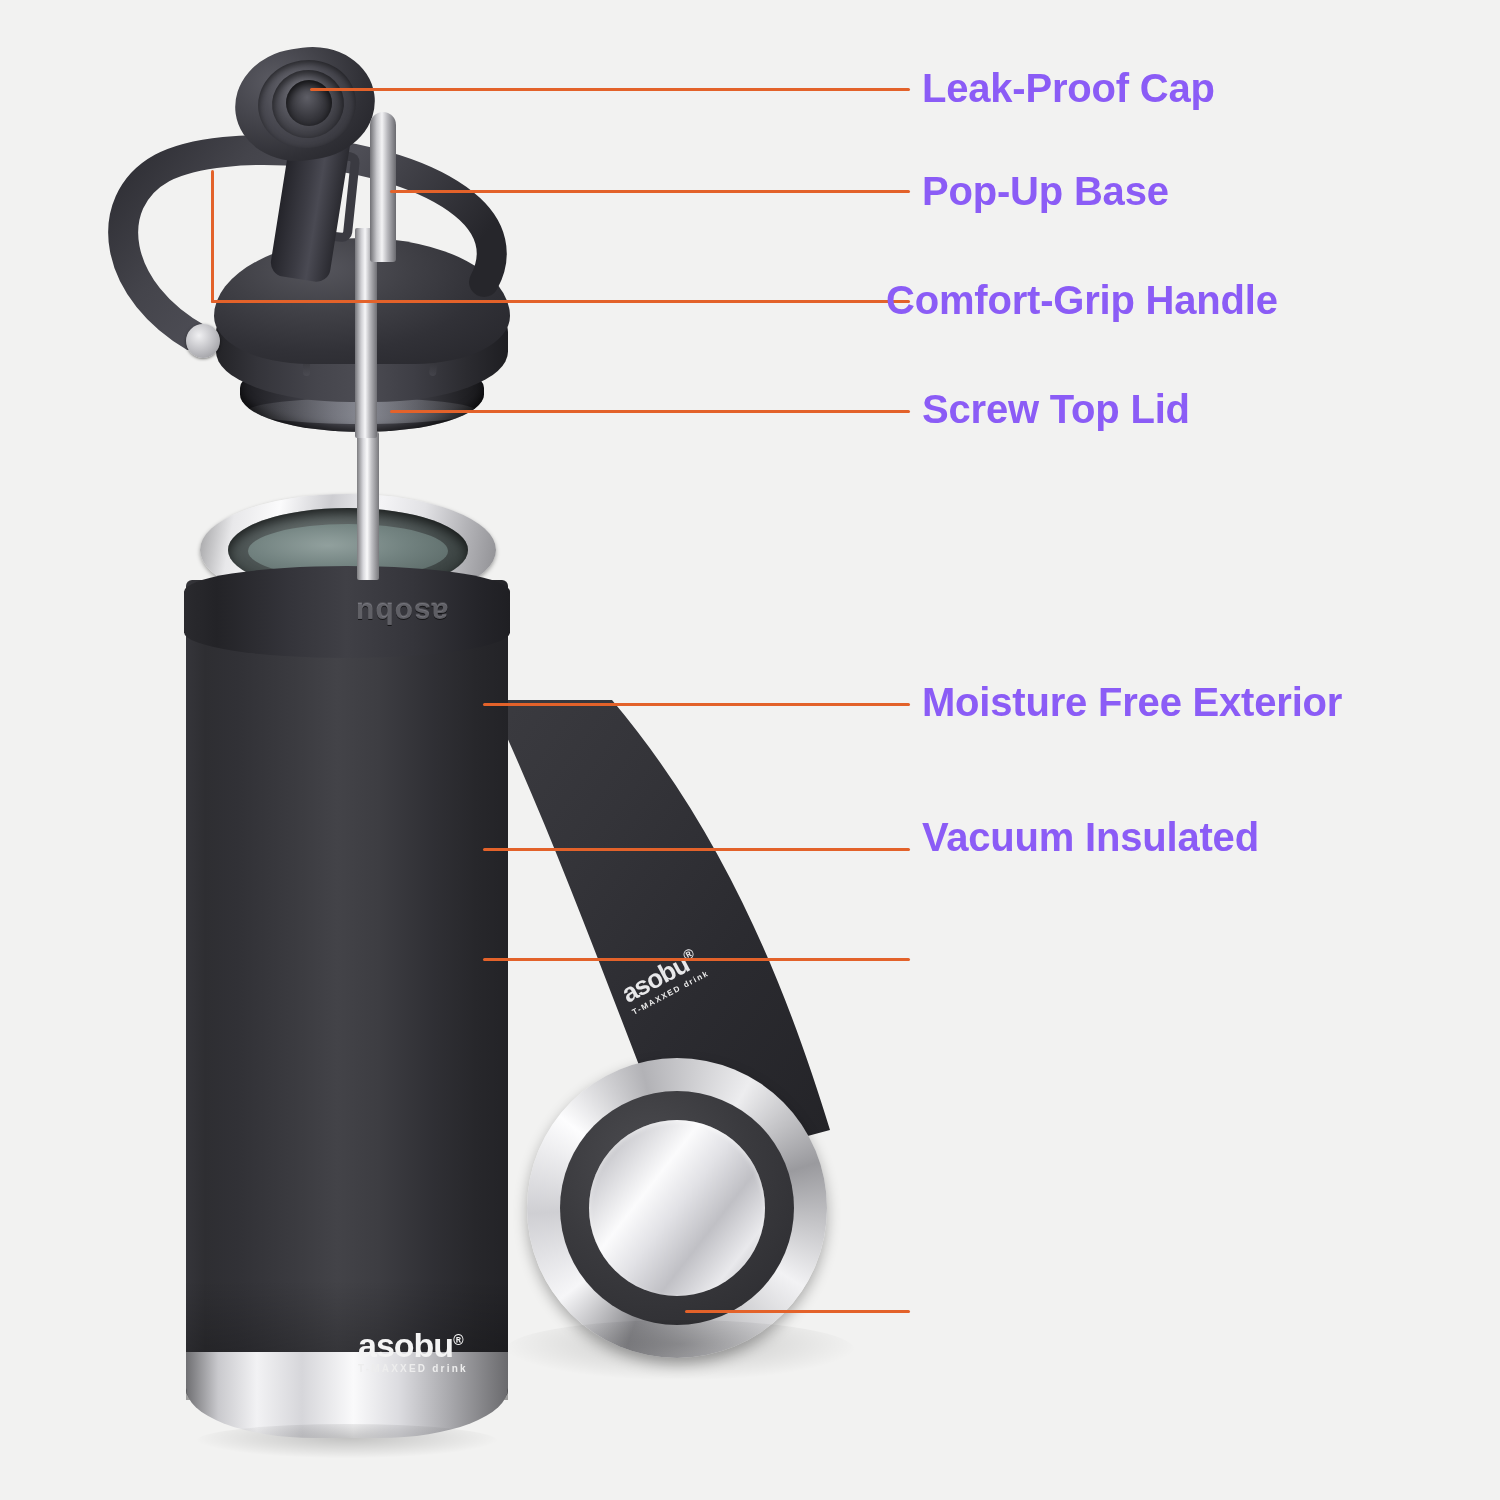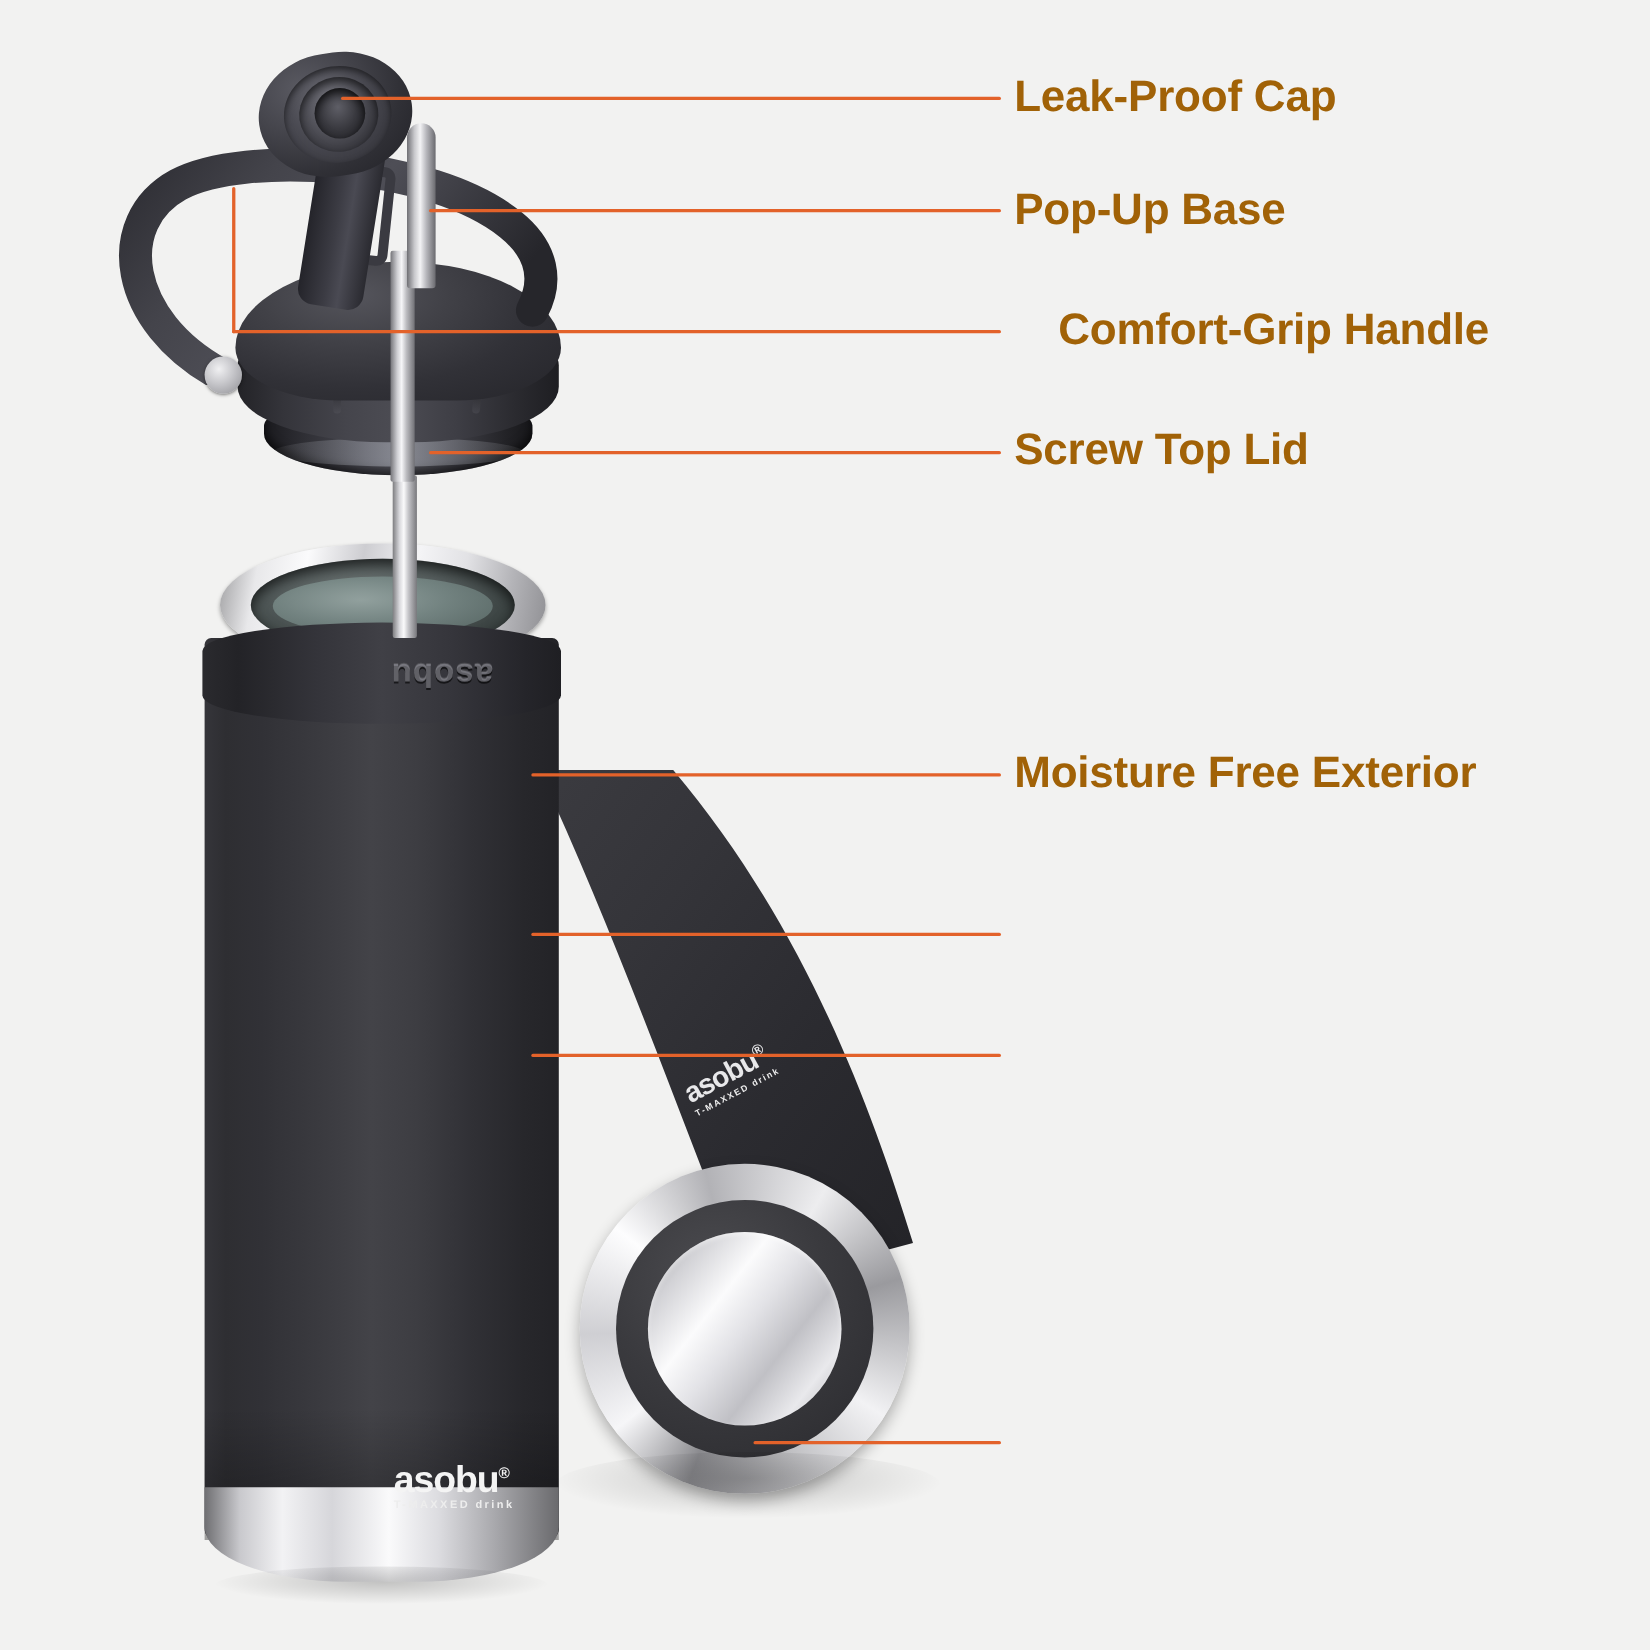--- a/index.html
+++ b/index.html
@@ -12,21 +12,21 @@
     width: 1500px;
     height: 1500px;
     background: #f2f2f1;
     overflow: hidden;
     font-family: "Liberation Sans", sans-serif;
   }
 
   
   .callout {
     position: absolute;
-    color: #a16207;
+    color: #8b5cf6;
     font-size: 40px;
     font-weight: bold;
     line-height: 1.33;
     letter-spacing: -0.2px;
     white-space: pre-line;
     user-select: none;
   }
 
   
   .leader {
@@ -481,17 +481,18 @@
   <div class="leader" style="left:211px; top:300px; width:699px;"></div>
 
   <div class="leader" style="left:390px;  top:410px;  width:520px;"></div>
   <div class="leader" style="left:483px;  top:703px;  width:427px;"></div>
   <div class="leader" style="left:483px;  top:848px;  width:427px;"></div>
   <div class="leader" style="left:483px;  top:958px;  width:427px;"></div>
   <div class="leader" style="left:685px;  top:1310px; width:225px;"></div>
 
   <div class="callout" style="left:922px; top:62px;">Leak-Proof Cap</div>
   <div class="callout" style="left:922px; top:165px;">Pop-Up Base</div>
-  <div class="callout" style="left:962px; top:274px;">Comfort-Grip Handle</div>
+  <div class="callout" style="left:886px; top:274px;">Comfort-Grip Handle</div>
   <div class="callout" style="left:922px; top:676px;">Moisture Free Exterior</div>
   <div class="callout" style="left:922px; top:383px;">Screw Top Lid</div>
+  <div class="callout" style="left:922px; top:811px;">Vacuum Insulated</div>
 
 </div>
 
 </body></html>

